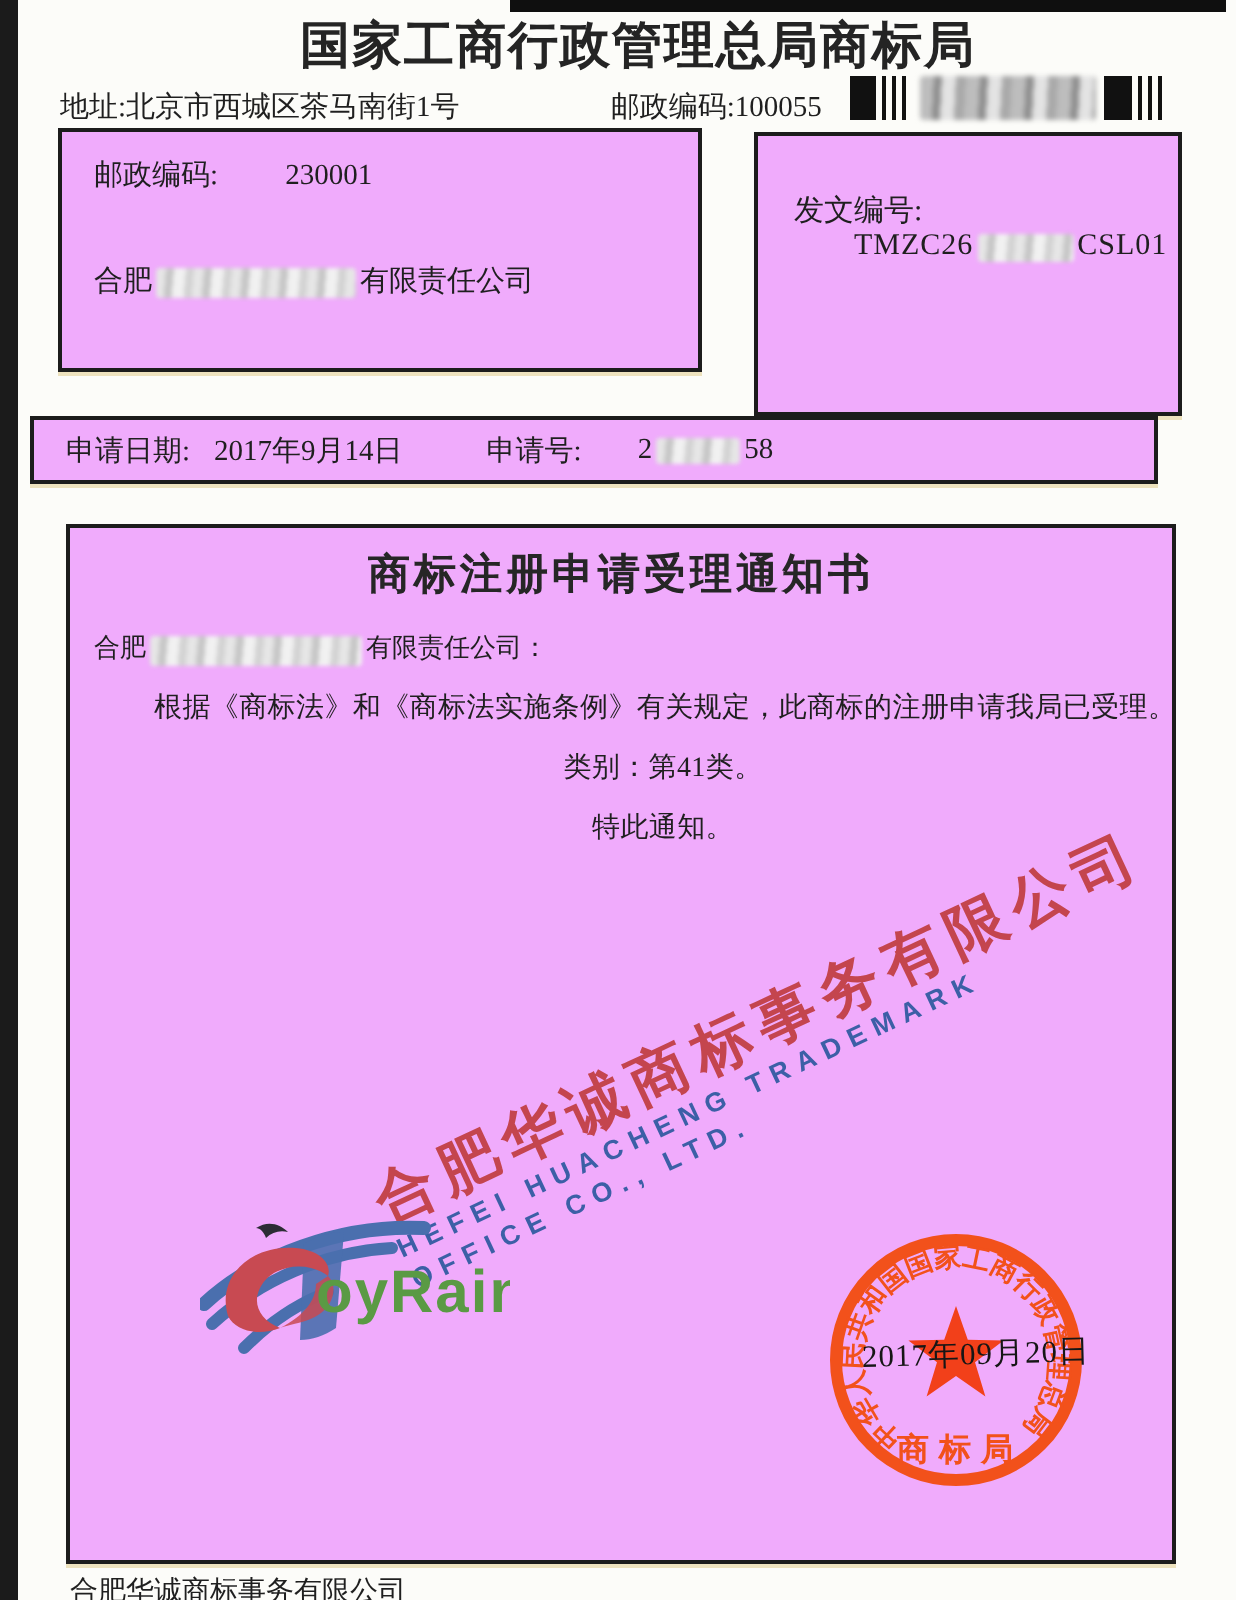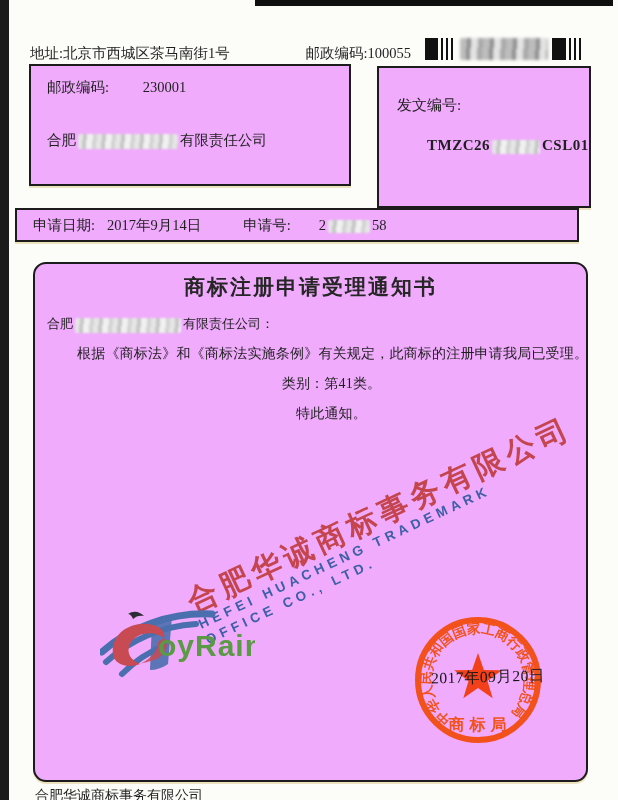--- a/index.html
+++ b/index.html
@@ -25,25 +25,25 @@
   .bc-blur{width:88px;margin-left:4px;border-radius:2px;
     background:repeating-linear-gradient(93deg,#bdbdbd 0 7px,#8f8f8f 7px 11px,#e3e3e3 11px 18px,#a9a9a9 18px 23px);
     filter:blur(1.4px);}
   .bc-block2{width:14px;margin-left:4px;background:#111;}
 
   .box{position:absolute;border:2px solid #1c1c1c;background:#f0abfc;
        box-shadow:0 2px 0 rgba(198,158,40,0.28);}
   .recipient-box{left:29px;top:64px;width:322px;height:122px;padding:12px 0 0 16px;box-sizing:border-box;font-size:14.5px;}
   .docnum-box{left:377px;top:66px;width:214px;height:142px;box-sizing:border-box;padding:28px 0 0 18px;font-size:15px;}
   .meta-box{left:15px;top:208px;width:560px;height:30px;box-sizing:content-box;display:flex;align-items:center;font-size:14.5px;}
-  .main-box{left:33px;top:262px;width:555px;height:520px;box-sizing:border-box;padding-top:9px;border-radius:13px;}
+  .main-box{left:33px;top:262px;width:555px;height:520px;box-sizing:border-box;padding-top:9px;}
 
   .rcp-line2{margin-top:19px;line-height:17px;}
   .rcp-line3{margin-top:34px;}
-  .docnum-value{margin-top:22px;margin-left:30px;letter-spacing:0.5px;font-weight:bold;}
+  .docnum-value{margin-left:30px;letter-spacing:0.5px;}
 
   .meta-box .lbl-date{margin-left:16px;}
   .meta-box .val-date{margin-left:12px;text-align:center;}
   .meta-box .lbl-appno{margin-left:42px;}
   .meta-box .val-appno{margin-left:28px;}
 
   .notice-title{margin:0;text-align:center;font-size:21px;font-weight:600;letter-spacing:2px;color:#262626;}
   .salutation{margin:14px 0 0 12px;font-size:13px;}
   .body-para{margin:12px 0 0 42px;font-size:14px;letter-spacing:0.2px;white-space:nowrap;text-align:center;}
 
@@ -73,20 +73,21 @@
 
   .footer-agency{position:absolute;left:35px;top:787px;font-size:14px;white-space:nowrap;}
 </style>
 </head>
 <body>
 
 <div class="page">
   <div class="scan-edge-left"></div>
   <div class="scan-edge-top"></div>
 
+  <h1 class="doc-title">国家工商行政管理总局商标局</h1>
 
   <div class="addr-row">
     <span class="addr">地址:北京市西城区茶马南街1号</span>
     <span class="pc">邮政编码:100055</span>
   </div>
 
   <div class="barcode">
     <div class="bc-block"></div>
     <div class="bc-bars"></div>
     <div class="bc-blur"></div>

